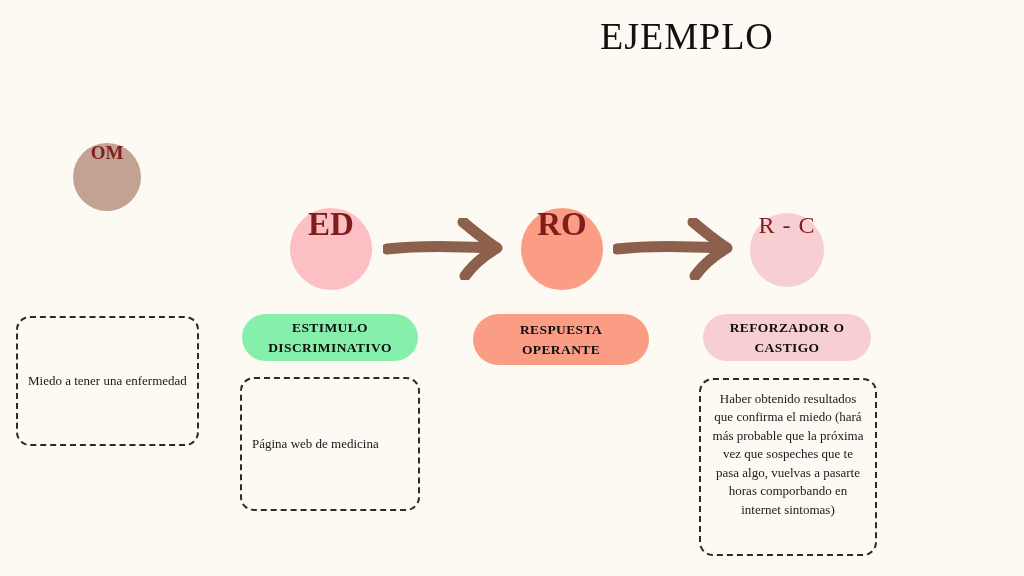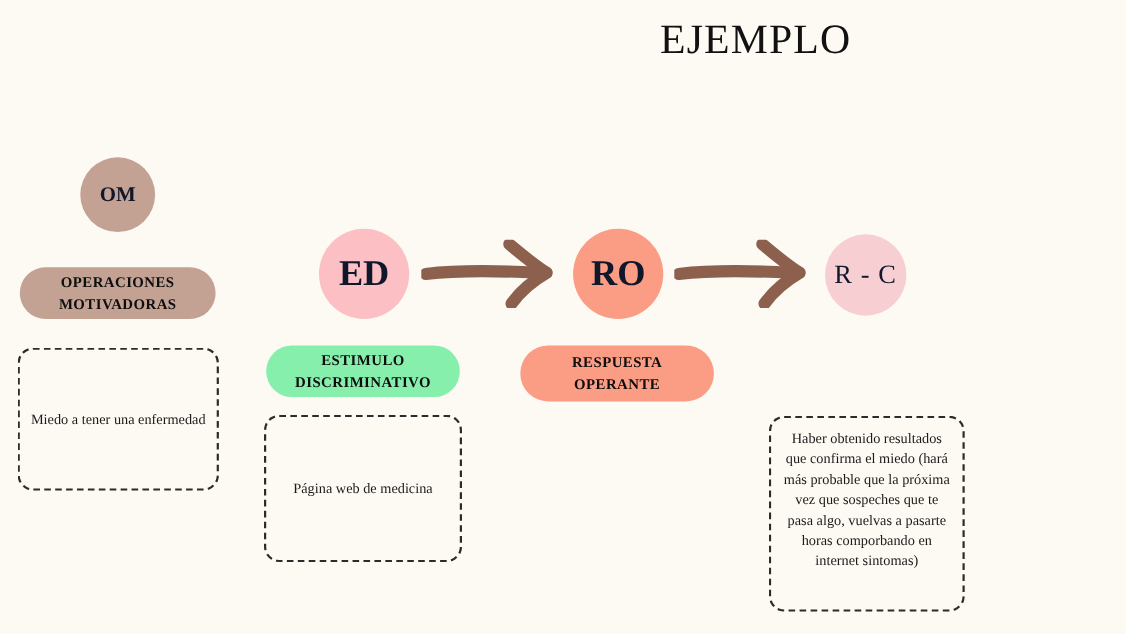--- a/index.html
+++ b/index.html
@@ -27,23 +27,22 @@
     font-size: 38px;
     color: #111111;
     letter-spacing: 1px;
   }
 
   
   .circle {
     position: absolute;
     border-radius: 50%;
     display: flex;
-    align-items: center;
     justify-content: center;
-    color: #0f172a;
+    color: #7f1d1d;
     font-weight: 400;
     text-align: center;
     line-height: 1;
   }
   .circle-om {
     left: 73px;  top: 143px;
     width: 68px; height: 68px;
     background: #C3A193;
     font-size: 19px;
     font-weight: 700;
@@ -111,21 +110,21 @@
 
   
   .note {
     position: absolute;
     box-sizing: border-box;
     border: 2px dashed #2b2b2b;
     border-radius: 14px;
     background: transparent;
     display: flex;
     align-items: center;
-    justify-content: center;
+    justify-content: flex-start;
     text-align: center;
     color: #1a1a1a;
     font-size: 13px;
     line-height: 1.5;
     padding: 8px 10px;
     font-weight: 400;
   }
   .note-om {
     left: 16px;  top: 316px;
     width: 183px; height: 130px;
@@ -156,24 +155,20 @@
 </head>
 <body>
 
 <div id="canvas">
 
   <div class="title-inner">EJEMPLO</div>
 
   <div class="circle circle-om">
     <span>OM</span>
   </div>
-  <div class="pill pill-om">
-    <span>OPERACIONES</span>
-    <span>MOTIVADORAS</span>
-  </div>
   <div class="note note-om">
     <span>Miedo a tener una enfermedad</span>
   </div>
 
   <div class="circle circle-ed">
     <span>ED</span>
   </div>
   <div class="pill pill-ed">
     <span>ESTIMULO</span>
     <span>DISCRIMINATIVO</span>
@@ -200,17 +195,21 @@
   <div class="arrow arrow-2">
     <svg width="130" height="62" viewBox="0 0 130 62" xmlns="http://www.w3.org/2000/svg">
       <path d="M4 31 C 30 28, 70 28, 106 30" stroke="#8D5F4D" stroke-width="11" stroke-linecap="round" fill="none"></path>
       <path d="M80 4 C 92 14, 104 24, 114 30 C 102 37, 90 47, 82 58" stroke="#8D5F4D" stroke-width="11" stroke-linecap="round" stroke-linejoin="round" fill="none"></path>
     </svg>
   </div>
 
   <div class="circle circle-rc">
     <span>R - C</span>
   </div>
+  <div class="pill pill-rc">
+    <span>REFORZADOR O</span>
+    <span>CASTIGO</span>
+  </div>
   <div class="note note-rc">
     <span>Haber obtenido resultados que confirma el miedo (hará más probable que la próxima vez que sospeches que te pasa algo, vuelvas a pasarte horas comporbando en internet sintomas)</span>
   </div>
 
 </div>
 
 </body></html>

